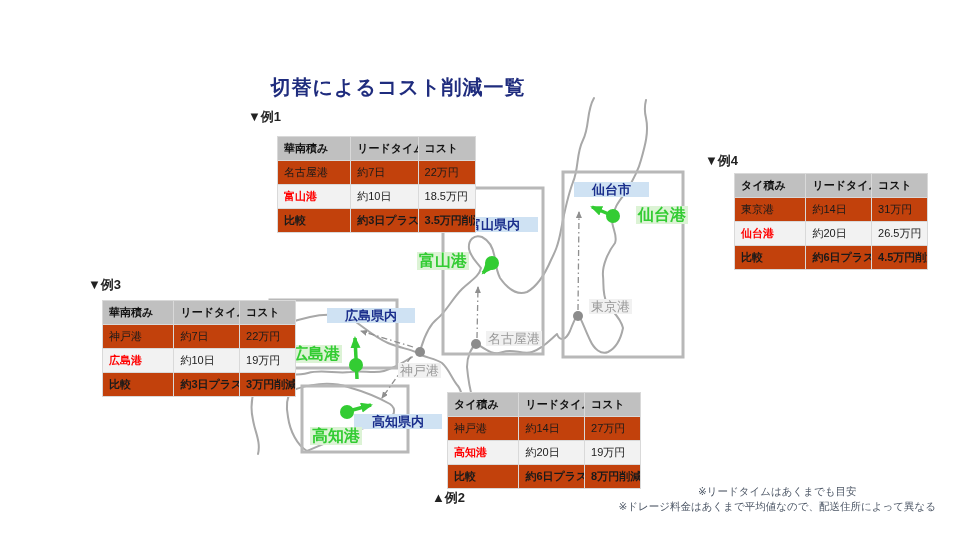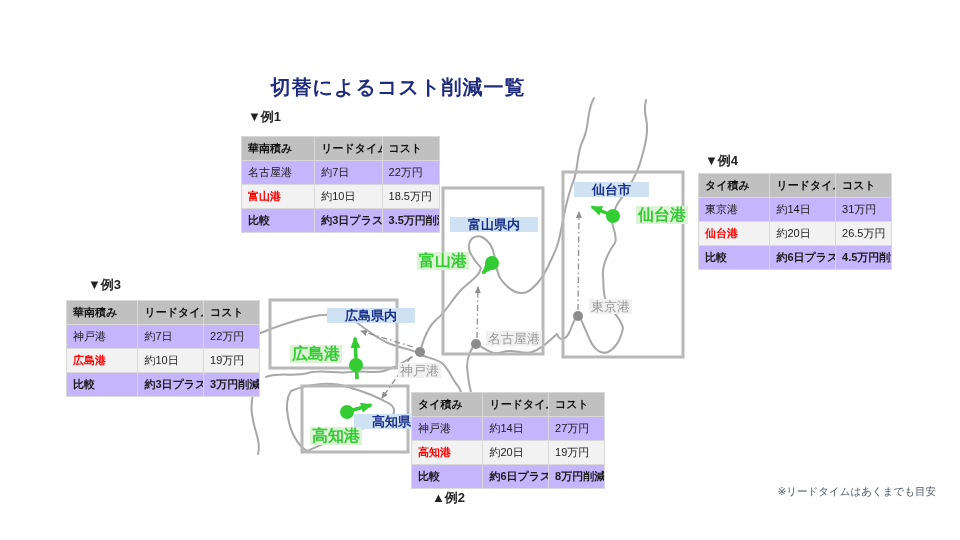--- a/index.html
+++ b/index.html
@@ -12,21 +12,21 @@
   
   #title{
     left:0;top:74px;width:796px;text-align:center;
     font-size:20px;font-weight:bold;color:#1F2C7E;letter-spacing:1px;z-index:4;
   }
 
   
   #map-svg{left:0;top:0;width:960px;height:540px;z-index:1;}
 
   
-  .tbl{z-index:3;background:#c4b5fd;}
+  .tbl{z-index:3;background:#c2410c;margin-left:36px;}
   .tbl table{border-collapse:collapse;width:100%;table-layout:fixed;font-size:11px;color:#1a1a1a;}
   .tbl th,.tbl td{
     border:1px solid #D9D9D9;padding:2px 6px;height:24px;box-sizing:border-box;
     text-align:left;font-weight:normal;overflow:hidden;white-space:nowrap;
   }
   .tbl thead th{background:#C0C0C0;font-weight:bold;color:#111;}
   .tbl tr.alt td{background:#F2F2F2;}
   .tbl td.switch{color:#FF0000;font-weight:bold;}
   .tbl tr.compare td{font-weight:bold;}
 
@@ -280,13 +280,14 @@
         <td>約6日プラス</td>
         <td>8万円削減</td>
       </tr>
     </tbody>
   </table>
 </div>
 <div class="abs ex-label" style="left:432px;top:489px;">▲例2</div>
 
 <div id="footnotes" class="abs">
   <div>※リードタイムはあくまでも目安</div>
+  <div>※ドレージ料金はあくまで平均値なので、配送住所によって異なる</div>
 </div>
 
 </body></html>

